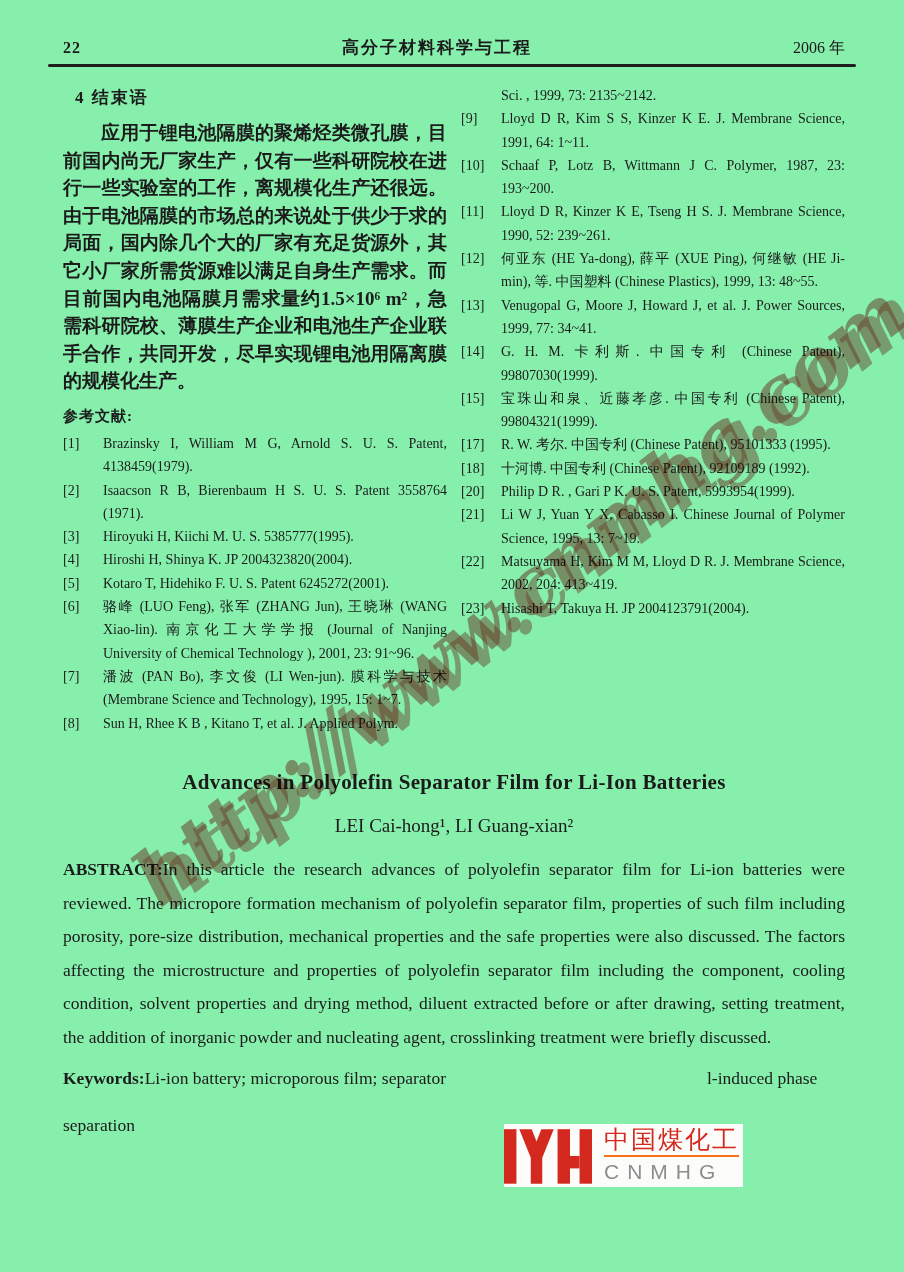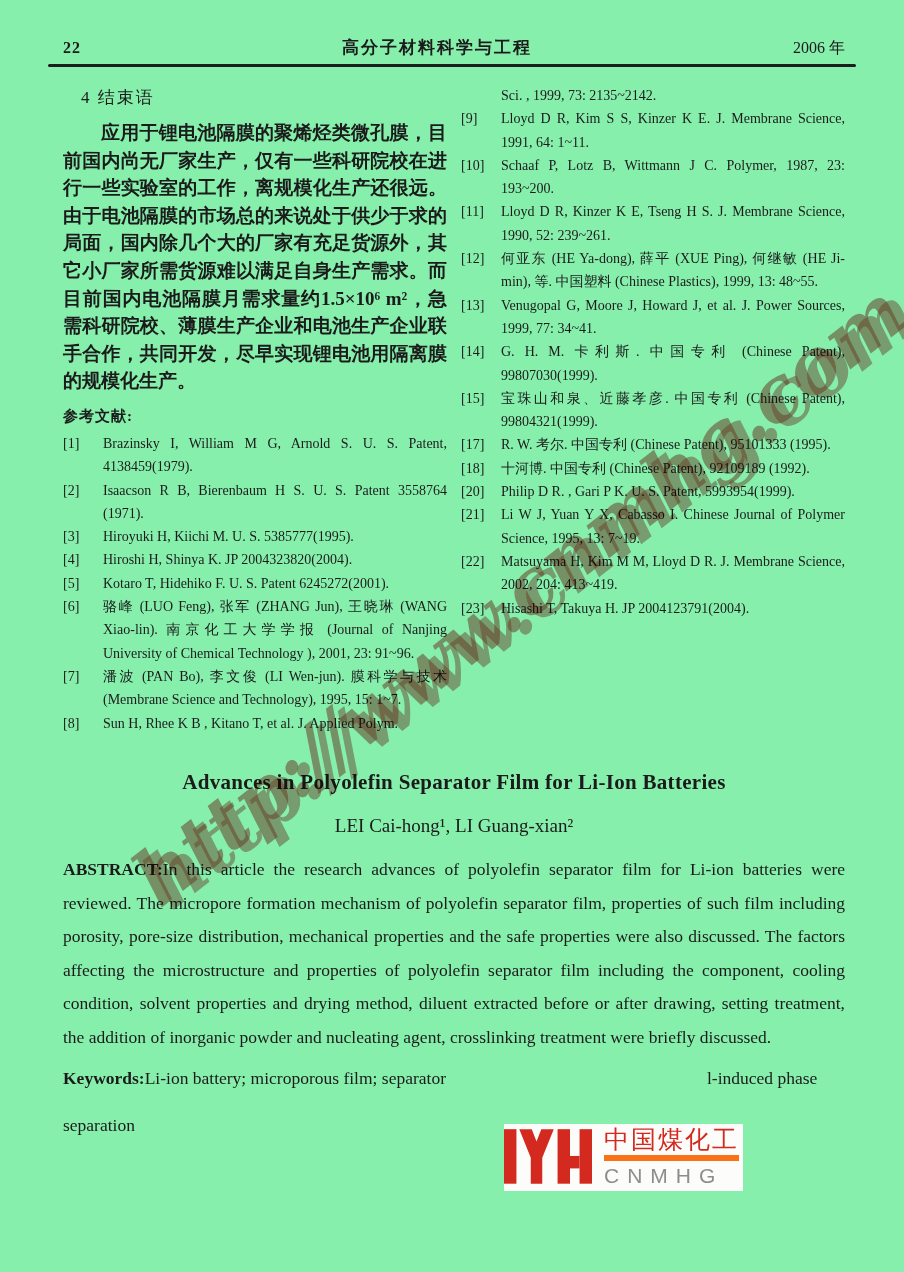--- a/index.html
+++ b/index.html
@@ -11,21 +11,21 @@
   
   .header{position:absolute;top:36px;left:63px;width:782px;display:flex;justify-content:space-between;align-items:baseline;}
   .pageno{font-size:16px;font-weight:bold;letter-spacing:1px;}
   .journal{font-size:17px;font-weight:bold;letter-spacing:2px;}
   .year{font-size:16px;}
   .rule{position:absolute;top:64px;left:48px;width:808px;height:3px;background:#1d1d1d;border-radius:2px;}
   
   .col{position:absolute;top:84px;width:384px;}
   .col-left{left:63px;}
   .col-right{left:461px;}
-  .sec-head{font-size:17px;font-weight:normal;margin:2px 0 10px 18px;letter-spacing:2px;}
+  .sec-head{font-size:17px;font-weight:bold;margin:2px 0 10px 12px;letter-spacing:2px;}
   .conclusion{font-size:19px;line-height:27.6px;text-align:justify;text-indent:2em;font-weight:600;margin:0 0 12px 0;}
   .ref-head{font-size:15px;font-weight:bold;margin:6px 0 6px 0;letter-spacing:1px;}
   ol.refs{list-style:none;margin:0;padding:0;}
   ol.refs li{display:flex;font-size:14px;line-height:23.3px;margin:0;}
   ol.refs .num{flex:0 0 40px;}
   ol.refs .txt{flex:1;text-align:justify;}
   .ref-cont{font-size:14px;line-height:23.3px;margin:0 0 0 40px;}
   
   .article{position:absolute;left:63px;top:770px;width:782px;}
   .title{font-size:21px;font-weight:bold;text-align:center;margin:0 0 20px 0;letter-spacing:.3px;}
@@ -46,21 +46,21 @@
   .watermark span{
     position:absolute;left:0;top:30px;width:100%;text-align:center;white-space:nowrap;
     font-family:"DejaVu Serif",serif;font-style:italic;font-weight:bold;
     font-size:76px;letter-spacing:-1px;color:rgba(197,62,52,.52);
   }
   .watermark span.ghost{left:8px;top:39px;color:rgba(180,45,38,.42);}
   
   .logo{position:absolute;left:504px;top:1124px;display:flex;align-items:flex-start;gap:12px;z-index:6;background:#fcfcfa;padding:2px 4px 2px 0;}
   .logo svg{display:block;}
   .logo-text{display:flex;flex-direction:column;}
-  .logo-cn{font-size:25px;color:#d3291e;letter-spacing:2px;line-height:28px;border-bottom:6px solid #f97316;padding-bottom:1px;font-weight:500;}
+  .logo-cn{font-size:25px;color:#d3291e;letter-spacing:2px;line-height:28px;border-bottom:2px solid #f97316;padding-bottom:1px;font-weight:500;}
   .logo-en{font-family:"Liberation Sans","DejaVu Sans",sans-serif;font-size:21px;color:#8d8d8d;letter-spacing:8px;line-height:26px;margin-top:2px;}
 </style>
 </head>
 <body>
 
 <div class="page">
 
   <div class="header">
     <span class="pageno">22</span>
     <span class="journal">高分子材料科学与工程</span>

